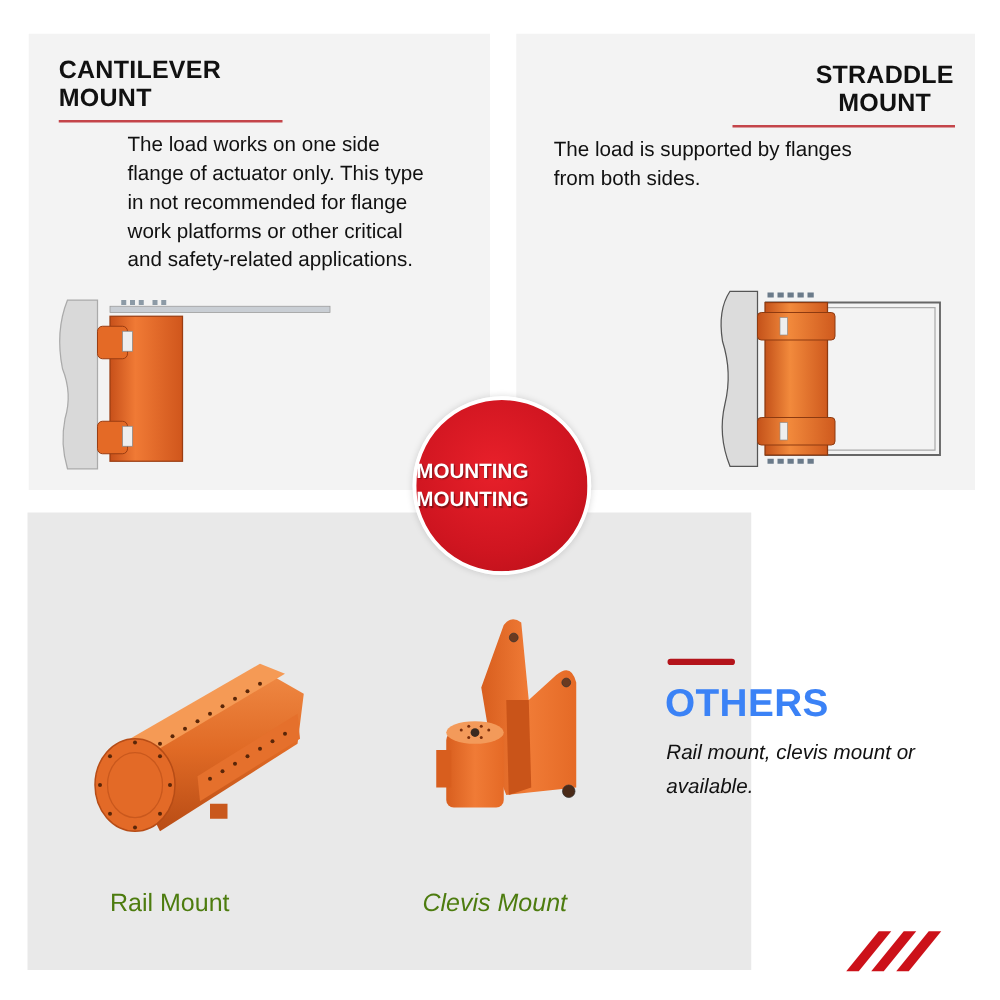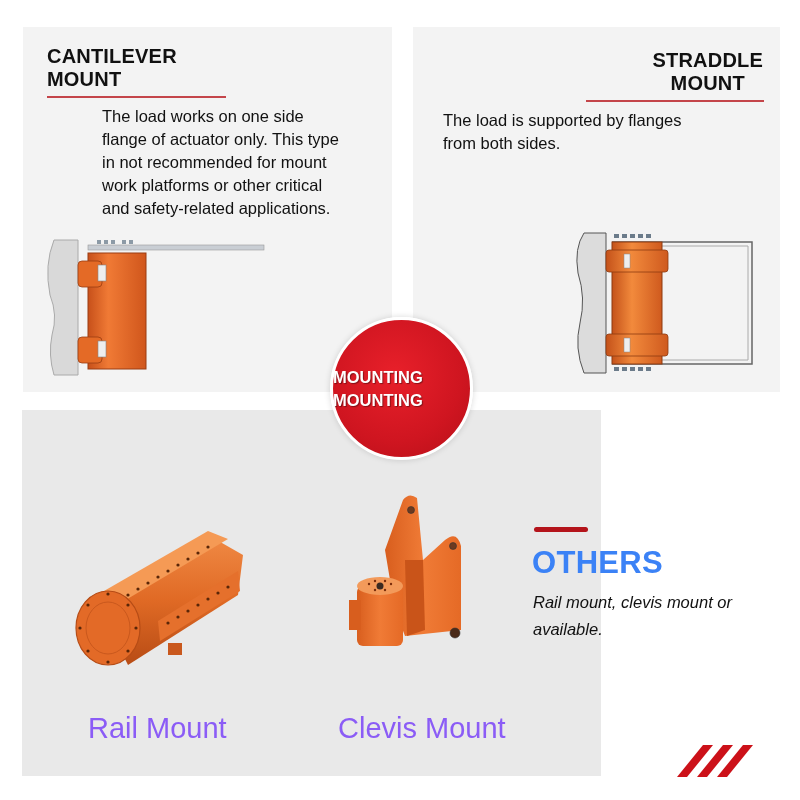--- a/index.html
+++ b/index.html
@@ -25,40 +25,40 @@
   .badge { position: absolute; left: 330px; top: 317px; width: 143px; height: 143px; border-radius: 50%;
            background: radial-gradient(circle at 45% 40%, #e8202a 0%, #cf1520 60%, #b50f18 100%);
            border: 3px solid #fff; box-shadow: 0 0 6px rgba(0,0,0,0.15);
            display: flex; flex-direction: column; align-items: flex-start; justify-content: center; }
   .badge span { color: #fff; font-weight: bold; font-size: 16.5px; line-height: 23px; text-shadow: 1px 1px 1px rgba(0,0,0,0.4); }
 
   #others-bar { position: absolute; left: 534px; top: 527px; width: 54px; height: 5px; border-radius: 3px; background: #b4141b; }
   #others-title { position: absolute; left: 532px; top: 545px; font-weight: bold; font-size: 31px; color: #3b82f6; letter-spacing: 0.3px; }
   #others-desc { position: absolute; left: 533px; top: 589px; font-size: 16.5px; line-height: 27px; color: #111; width: 260px; font-style: italic; }
 
-  .caption { position: absolute; font-size: 29px; color: #8b5cf6; text-align: center; }
+  .caption { position: absolute; font-size: 20px; color: #4d7c0f; text-align: center; }
   #rail-caption { left: 88px; top: 712px; }
-  #clevis-caption { left: 338px; top: 712px; }
+  #clevis-caption { left: 338px; top: 712px; font-style: italic; }
 
   .illus { position: absolute; }
   #logo { position: absolute; left: 675px; top: 743px; }
 </style>
 </head>
 <body>
 
 <div class="panel" id="p-cant"></div>
 <div class="title" id="cant-title">
   <div>CANTILEVER</div>
   <div>MOUNT</div>
 </div>
 <div class="rule" id="cant-rule"></div>
 <div class="desc" id="cant-desc">
   <div>The load works on one side</div>
   <div>flange of actuator only. This type</div>
-  <div>in not recommended for mount</div>
+  <div>in not recommended for flange</div>
   <div>work platforms or other critical</div>
   <div>and safety-related applications.</div>
 </div>
 
 <svg class="illus" style="left:40px;top:235px" width="230" height="150" viewBox="0 0 230 150">
   <defs>
     <linearGradient id="og" x1="0" x2="1" y1="0" y2="0">
       <stop offset="0" stop-color="#c7501a"></stop>
         <stop offset="0.35" stop-color="#f07a35"></stop>
         <stop offset="1" stop-color="#d0561c"></stop>

